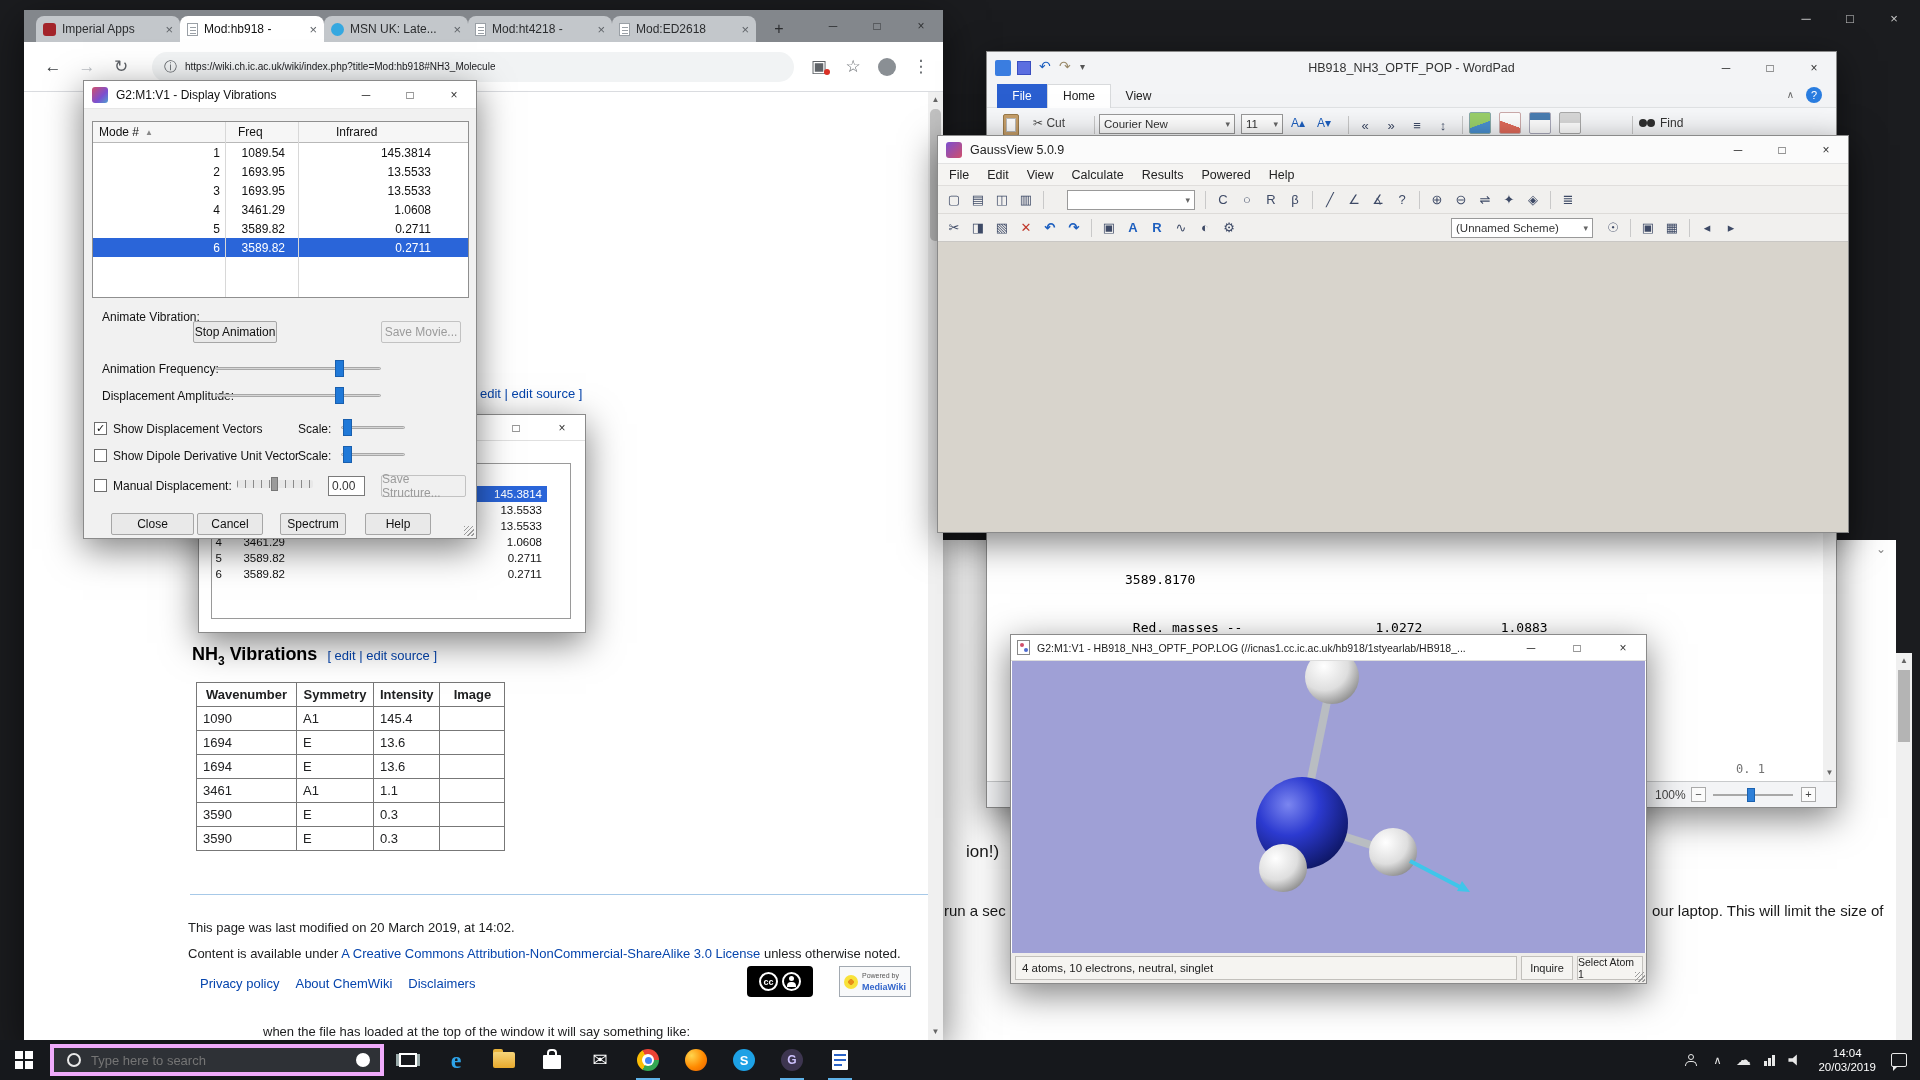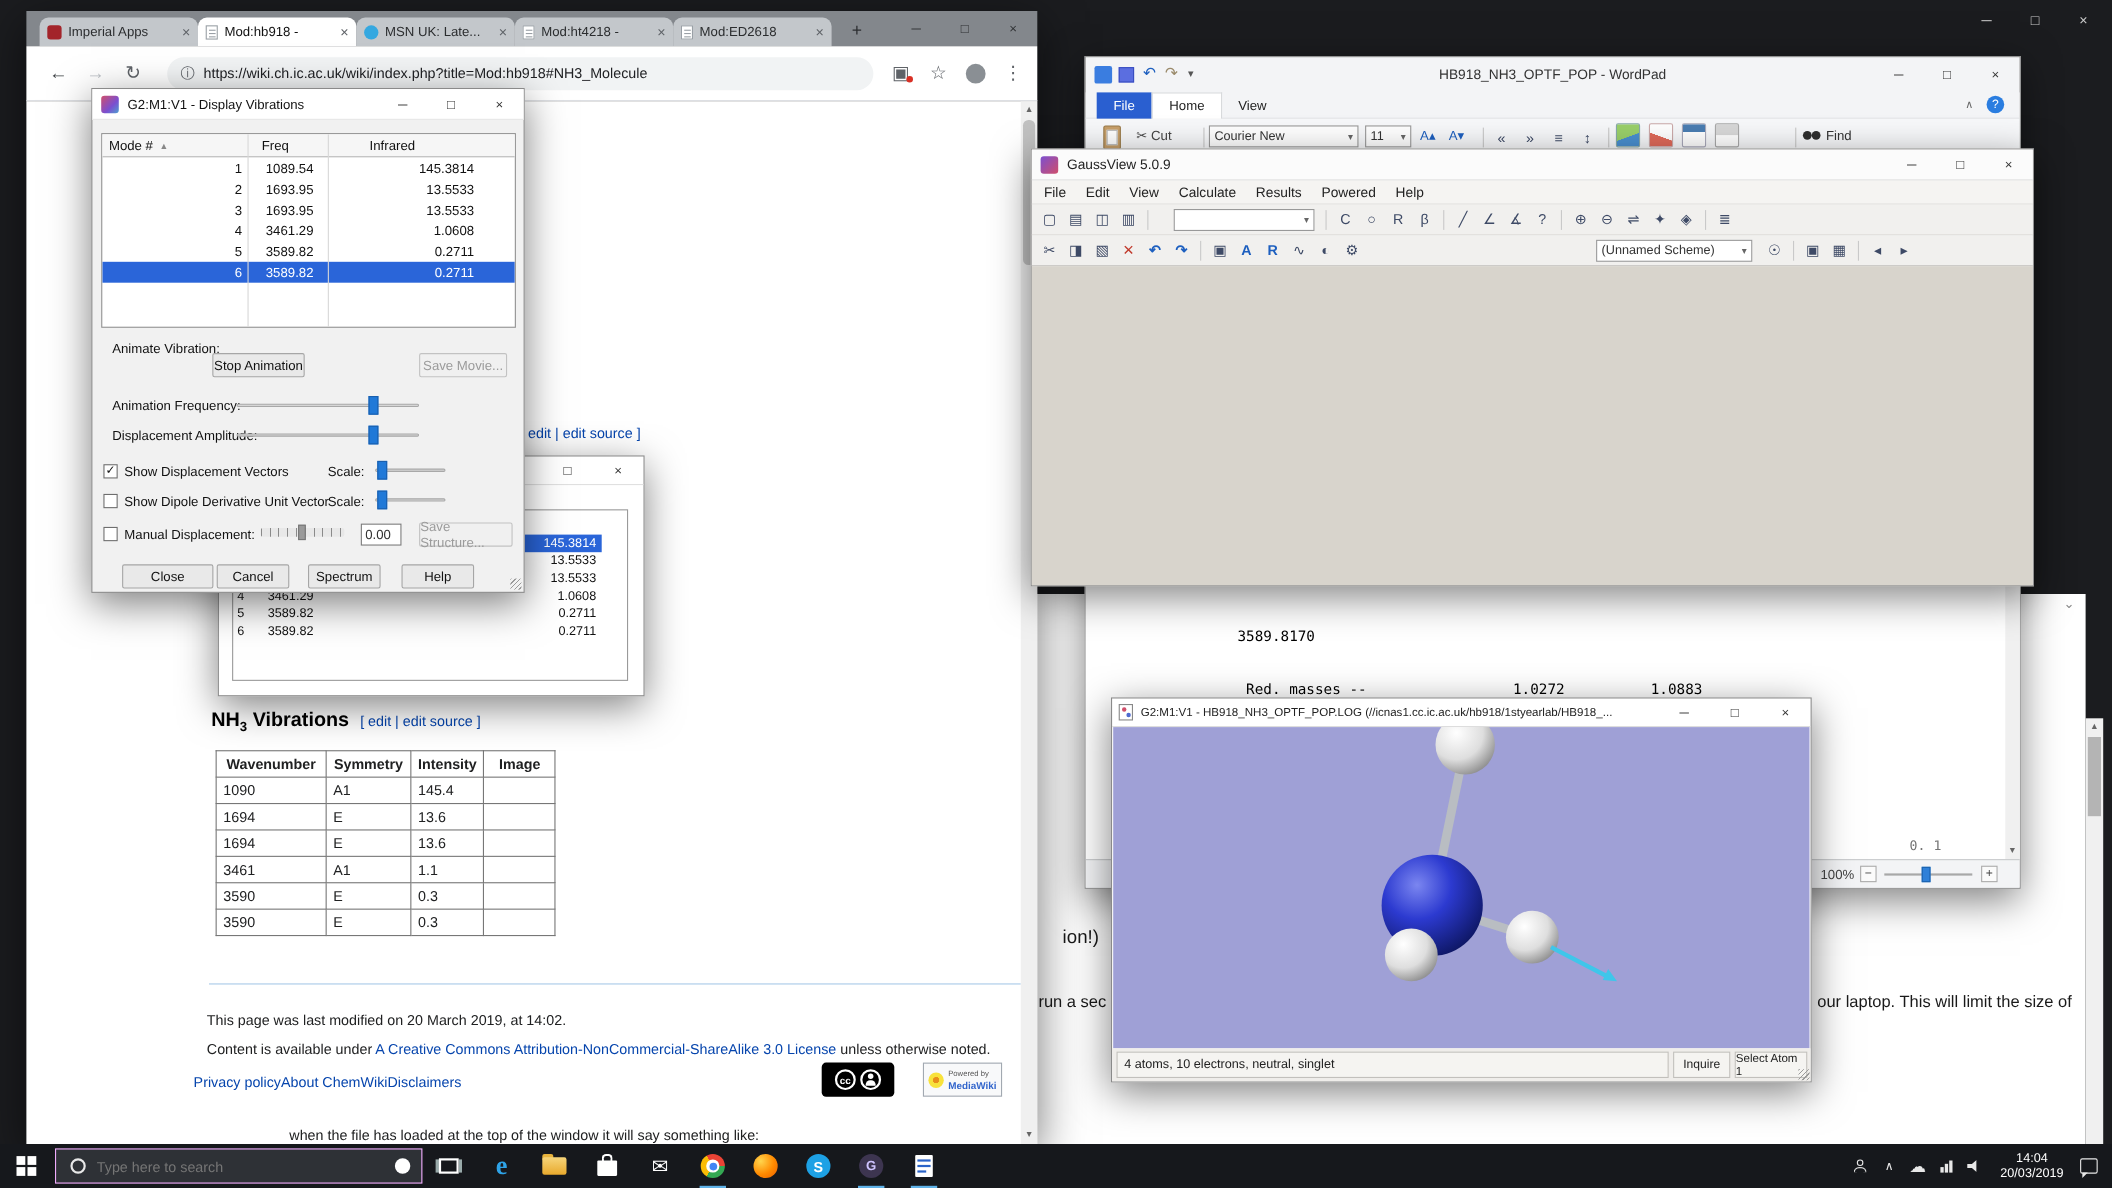--- a/index.html
+++ b/index.html
@@ -112,21 +112,21 @@
         <span class="wc" style="color:#2f3133">×</span>
       </div>
     </div>
 
     <div class="a f" style="left:0;top:32px;width:919px;height:50px;background:#fff;border-bottom:1px solid #dadce0">
       <span class="navg" style="margin-left:12px;color:#3c4043">←</span>
       <span class="navg" style="color:#bdc1c6">→</span>
       <span class="navg">↻</span>
       <div class="f" style="margin-left:14px;width:642px;height:30px;background:#f1f3f4;border-radius:15px;padding:0 12px">
         <span style="font-size:13px;color:#5f6368;margin-right:8px">ⓘ</span>
-        <span style="font-size:13px;color:#202124;white-space:nowrap;overflow:hidden">https://wiki.ch.ic.ac.uk/wiki/index.php?title=Mod:hb918#NH3_Molecule</span>
+        <span style="font-size:10px;color:#202124;white-space:nowrap;overflow:hidden">https://wiki.ch.ic.ac.uk/wiki/index.php?title=Mod:hb918#NH3_Molecule</span>
       </div>
       <span class="navg" style="margin-left:8px;position:relative">▣<i class="a" style="right:6px;bottom:2px;width:6px;height:6px;background:#d93025;border-radius:50%"></i></span>
       <span class="navg">☆</span>
       <span class="navg">
           <i style="width:18px;height:18px;background:#8a8f94;border-radius:50%;display:block"></i>
         </span>
       <span class="navg">⋮</span>
     </div>
 
     <div class="a" style="left:0;top:82px;width:919px;height:948px;background:#fff;overflow:hidden">
@@ -180,21 +180,21 @@
               <td>E</td>
               <td>0.3</td>
               <td></td>
             </tr>
       </tbody>
         </table>
 
       <div class="a" style="left:166px;top:802px;width:738px;height:1px;background:#a7c9e8"></div>
       <span class="a" style="left:164px;top:828px;font-size:13px;color:#202122">This page was last modified on 20 March 2019, at 14:02.</span>
       <span class="a" style="left:164px;top:854px;font-size:13px;color:#202122"><span>Content is available under </span><span class="wikilink">A Creative Commons Attribution-NonCommercial-ShareAlike 3.0 License</span><span> unless otherwise noted.</span></span>
-      <div class="a f" style="left:152px;top:884px;">
+      <div class="a f" style="left:176px;top:884px;gap:16px">
         <span class="wikilink" style="font-size:13px">Privacy policy</span>
         <span class="wikilink" style="font-size:13px">About ChemWiki</span>
         <span class="wikilink" style="font-size:13px">Disclaimers</span>
       </div>
       <div class="a f" style="left:723px;top:874px;width:66px;height:31px;background:#000;border-radius:4px;justify-content:center;gap:4px">
         <span style="width:19px;height:19px;border:2px solid #fff;border-radius:50%;color:#fff;font-size:9px;font-weight:bold;display:flex;align-items:center;justify-content:center">cc</span>
         <span style="width:19px;height:19px;border:2px solid #fff;border-radius:50%;position:relative">
             <i class="a" style="left:5px;top:2px;width:5px;height:5px;background:#fff;border-radius:50%"></i>
             <i class="a" style="left:3px;top:8px;width:9px;height:5px;background:#fff;border-radius:4px 4px 0 0"></i>
           </span>
@@ -563,21 +563,21 @@
 
   <div class="a f" style="left:0;top:1040px;width:1920px;height:40px;background:#16181c">
     <div class="tbapp">
       <span style="display:grid;grid-template-columns:8px 8px;grid-gap:2px">
           <i style="width:8px;height:8px;background:#fff"></i>
           <i style="width:8px;height:8px;background:#fff"></i>
           <i style="width:8px;height:8px;background:#fff"></i>
           <i style="width:8px;height:8px;background:#fff"></i>
         </span>
     </div>
-    <div class="f" style="width:334px;height:32px;background:#2e3136;border:1px solid #f0abfc;margin-left:2px">
+    <div class="f" style="width:334px;height:32px;background:#2e3136;border:4px solid #f0abfc;margin-left:2px">
       <span style="width:14px;height:14px;border:2px solid #e8e8e8;border-radius:50%;margin-left:13px"></span>
       <input style="background: transparent; border: none; outline: none; color: rgb(188, 190, 192); font-size: 13px; margin-left: 10px; flex: 1 1 0%; font-family: inherit;" placeholder="Type here to search">
       <span style="width:14px;height:14px;background:#fff;border-radius:50%;margin-right:10px"></span>
     </div>
     <div class="tbapp">
       <span style="width:18px;height:14px;border:2px solid #fff;box-shadow:-4px 0 0 -1px #9aa,4px 0 0 -1px #9aa"></span>
     </div>
     <div class="tbapp">
         <span style="font-size:24px;font-weight:bold;color:#2ea3e8;font-family:'Liberation Serif',serif">e</span>
       </div>

